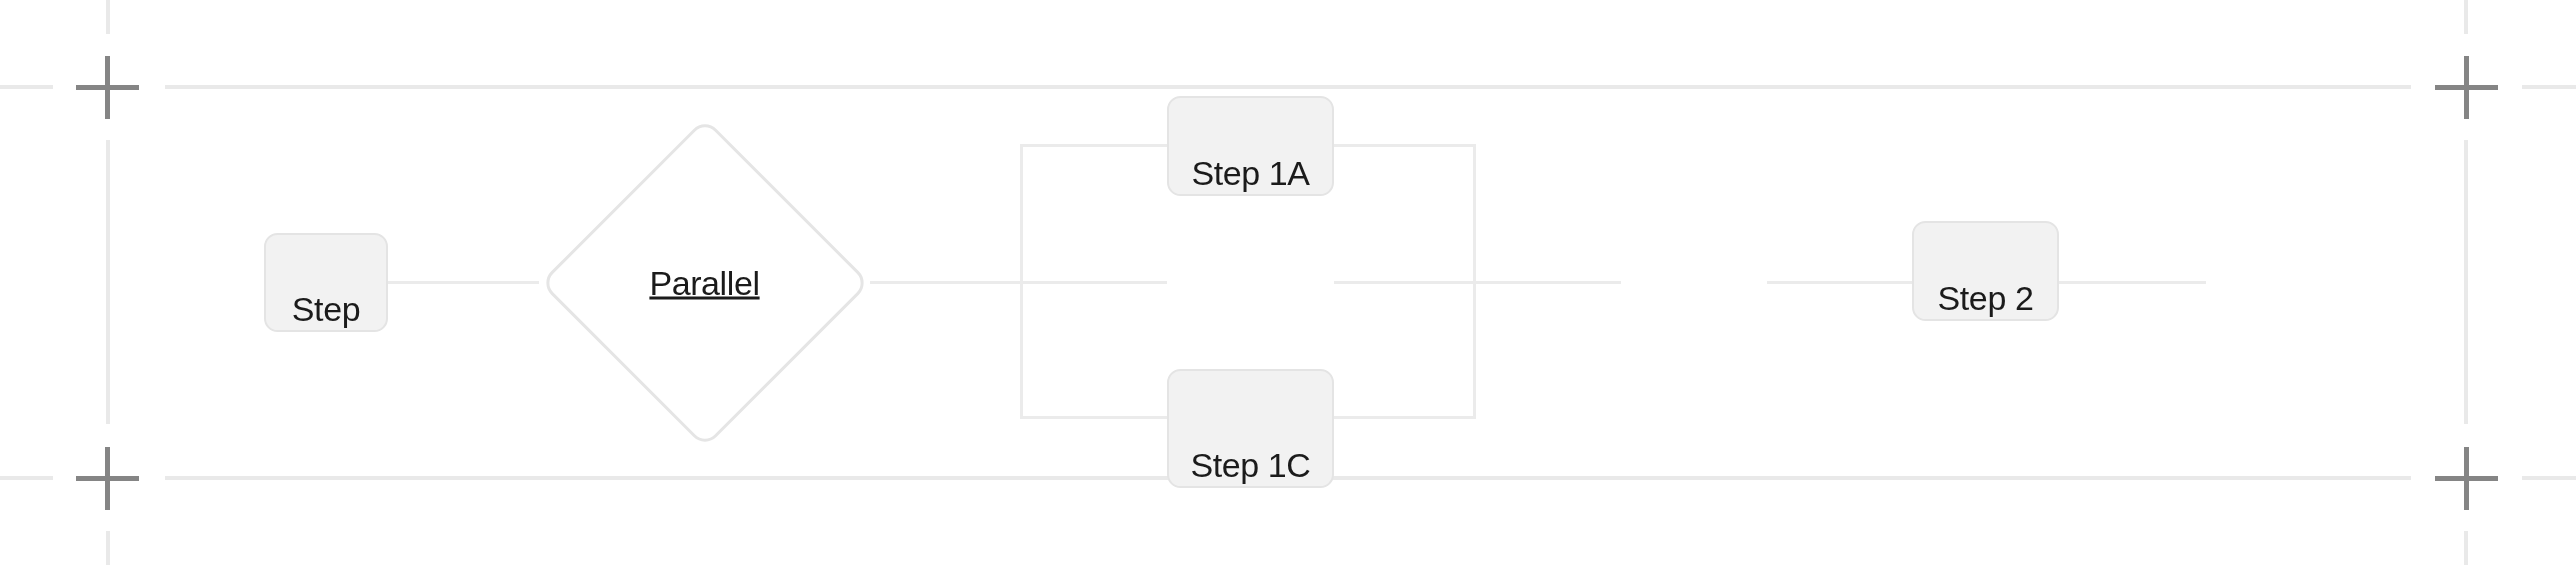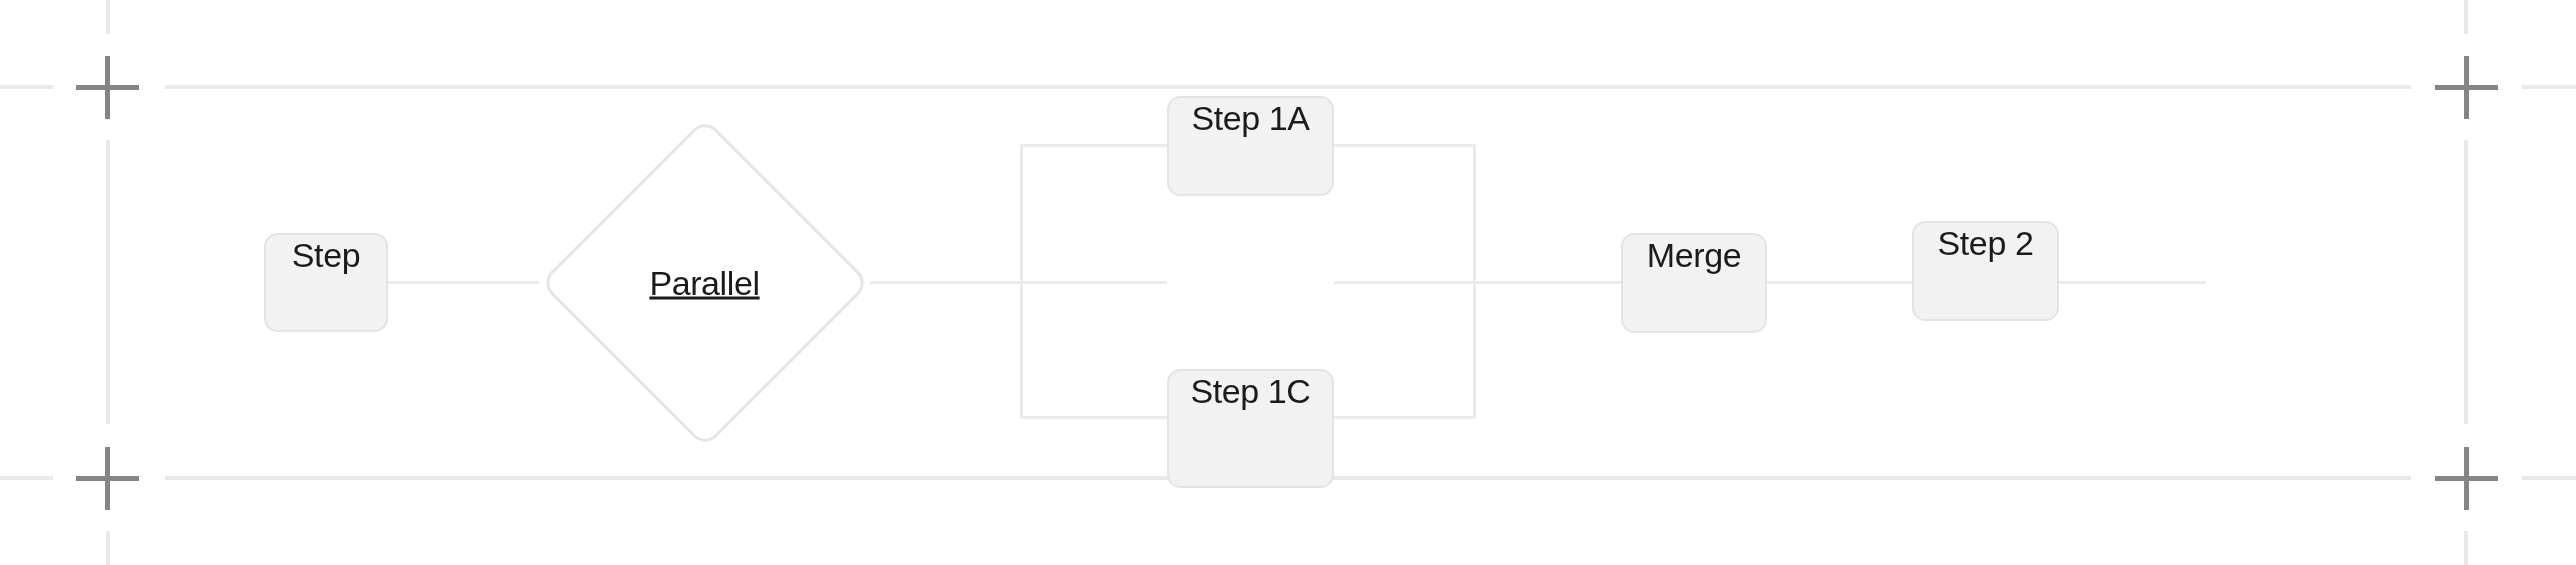--- a/index.html
+++ b/index.html
@@ -13,21 +13,21 @@
   .guide.h{height:3.7px;}
   .guide.v{width:3.7px;}
   .crop{position:absolute;width:63px;height:63px;}
   .crop .cb{position:absolute;background:var(--crop-mark,#858585);display:block;}
   .crop .cb.h{left:0;top:29px;width:63px;height:5.2px;}
   .crop .cb.v{left:29px;top:0;width:5.2px;height:63px;}
   .edge{position:absolute;background:var(--edge-line,#ebebeb);}
   .edge.h{height:3px;}
   .edge.v{width:3px;}
   .node{
-    position:absolute;display:flex;align-items:flex-start;justify-content:center;
+    position:absolute;display:flex;align-items:flex-end;justify-content:center;
     background:var(--node-fill,#f2f2f2);
     border:2.2px solid var(--node-border,#e4e4e4);
     border-radius:13.5px;box-sizing:border-box;
   }
   .lbl{
     font-size:34px;font-weight:400;letter-spacing:-0.4px;line-height:1.2;
     color:var(--text,#1b1b1b);white-space:nowrap;
   }
   .diamond-wrap{position:absolute;left:539px;top:117px;width:331px;height:331px;}
   .diamond-shape{
@@ -101,21 +101,18 @@
 
   <div class="node" style="left:264px;top:233px;width:124px;height:99px">
     <span class="lbl">Step</span>
   </div>
   <div class="node" style="left:1167px;top:96px;width:167px;height:100px">
     <span class="lbl">Step 1A</span>
   </div>
   <div class="node" style="left:1167px;top:369px;width:167px;height:119px">
     <span class="lbl">Step 1C</span>
   </div>
-  <div class="node" style="left:1621px;top:233px;width:146px;height:100px">
-    <span class="lbl">Merge</span>
-  </div>
   <div class="node" style="left:1912px;top:221px;width:147px;height:100px">
     <span class="lbl">Step 2</span>
   </div>
 
 </div>
 
 
 </body></html>

